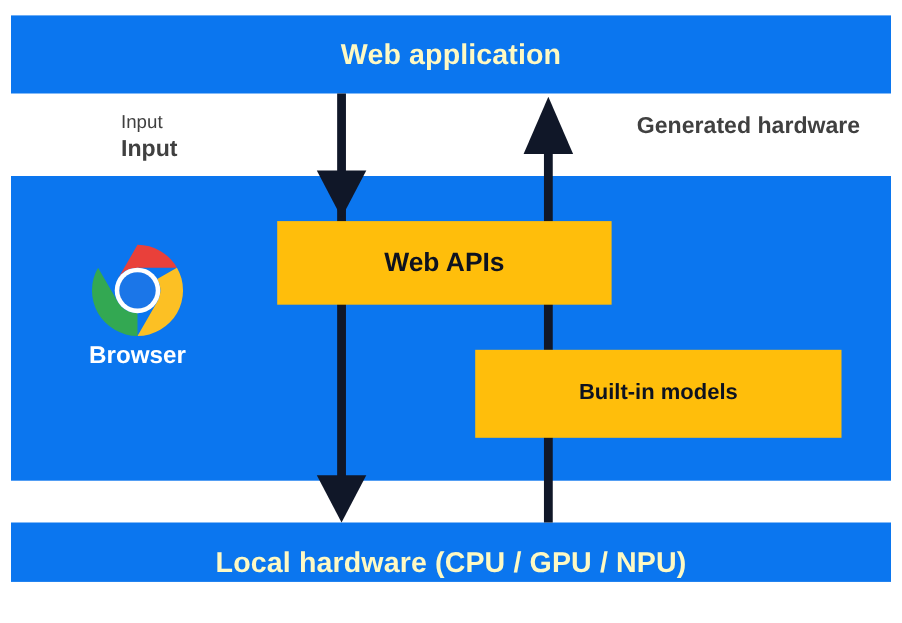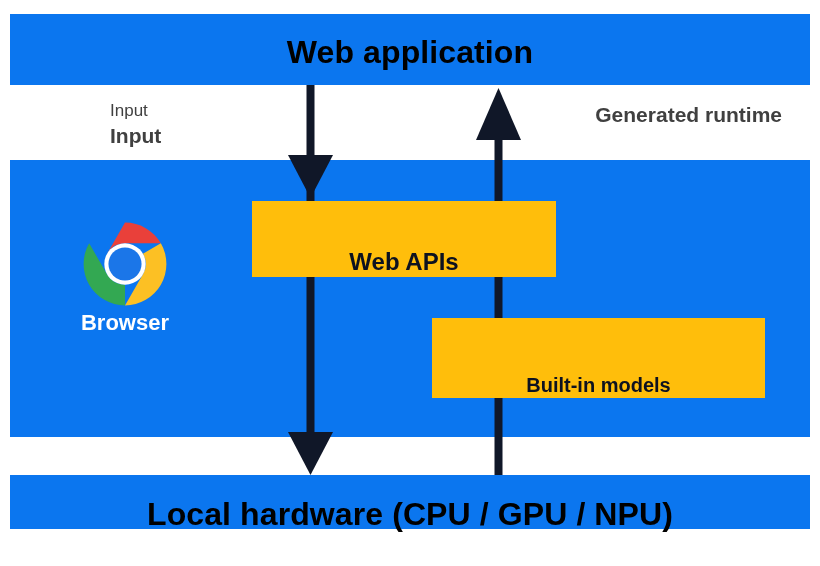--- a/index.html
+++ b/index.html
@@ -30,23 +30,23 @@
   }
   .band-top    { top: 14px;  height: 71px; }
   .band-middle { top: 160px; height: 277px; }
   .band-bottom { top: 475px; height: 54px; }
 
   .band-label {
     position: absolute;
     left: 0;
     width: 100%;
     text-align: center;
-    color: #000000;
+    color: #fef9c3;
     font-weight: bold;
-    font-size: 32px;
+    font-size: 26px;
     letter-spacing: 0.1px;
     white-space: nowrap;
   }
   .band-top .band-label    { top: 20px; }
   .band-bottom .band-label { top: 21px; }
 
   
   .arrow-svg {
     position: absolute;
     left: 0;
@@ -96,21 +96,21 @@
     color: #ffffff;
     font-size: 22px;
     font-weight: bold;
   }
 
   
   .ybox {
     position: absolute;
     background: #ffbe0b;
     display: flex;
-    align-items: flex-end;
+    align-items: center;
     justify-content: center;
     text-align: center;
     color: #0d1220;
     font-weight: bold;
     line-height: 1.26;
   }
   .ybox-webapis {
     left: 252px;
     top: 201px;
     width: 304px;
@@ -155,21 +155,21 @@
       <polygon class="arrow-shape" points="476,140 521,140 498.5,88"></polygon>
     </g>
   </svg>
 
   <div class="gap-label gap-label-input">
     <span class="kicker">Input</span>
     <span class="value">Input</span>
   </div>
 
   <div class="gap-label gap-label-output">
-    <span class="value">Generated runtime</span>
+    <span class="value">Generated hardware</span>
   </div>
 
   <div class="browser-block">
     <svg class="chrome-logo" viewBox="0 0 100 100">
 
       <path d="M50 5 A45 45 0 0 1 88.97 27.5 L50 27.5 A22.5 22.5 0 0 0 30.5 38.75 Z" fill="#e9403a"></path>
 
       <path d="M88.97 27.5 A45 45 0 0 1 50 95 L69.5 61.25 A22.5 22.5 0 0 0 69.5 38.75 Z" fill="#fcc024"></path>
 
       <path d="M50 95 A45 45 0 0 1 11.03 27.5 L30.5 61.25 A22.5 22.5 0 0 0 50 72.5 Z" fill="#33a852"></path>

